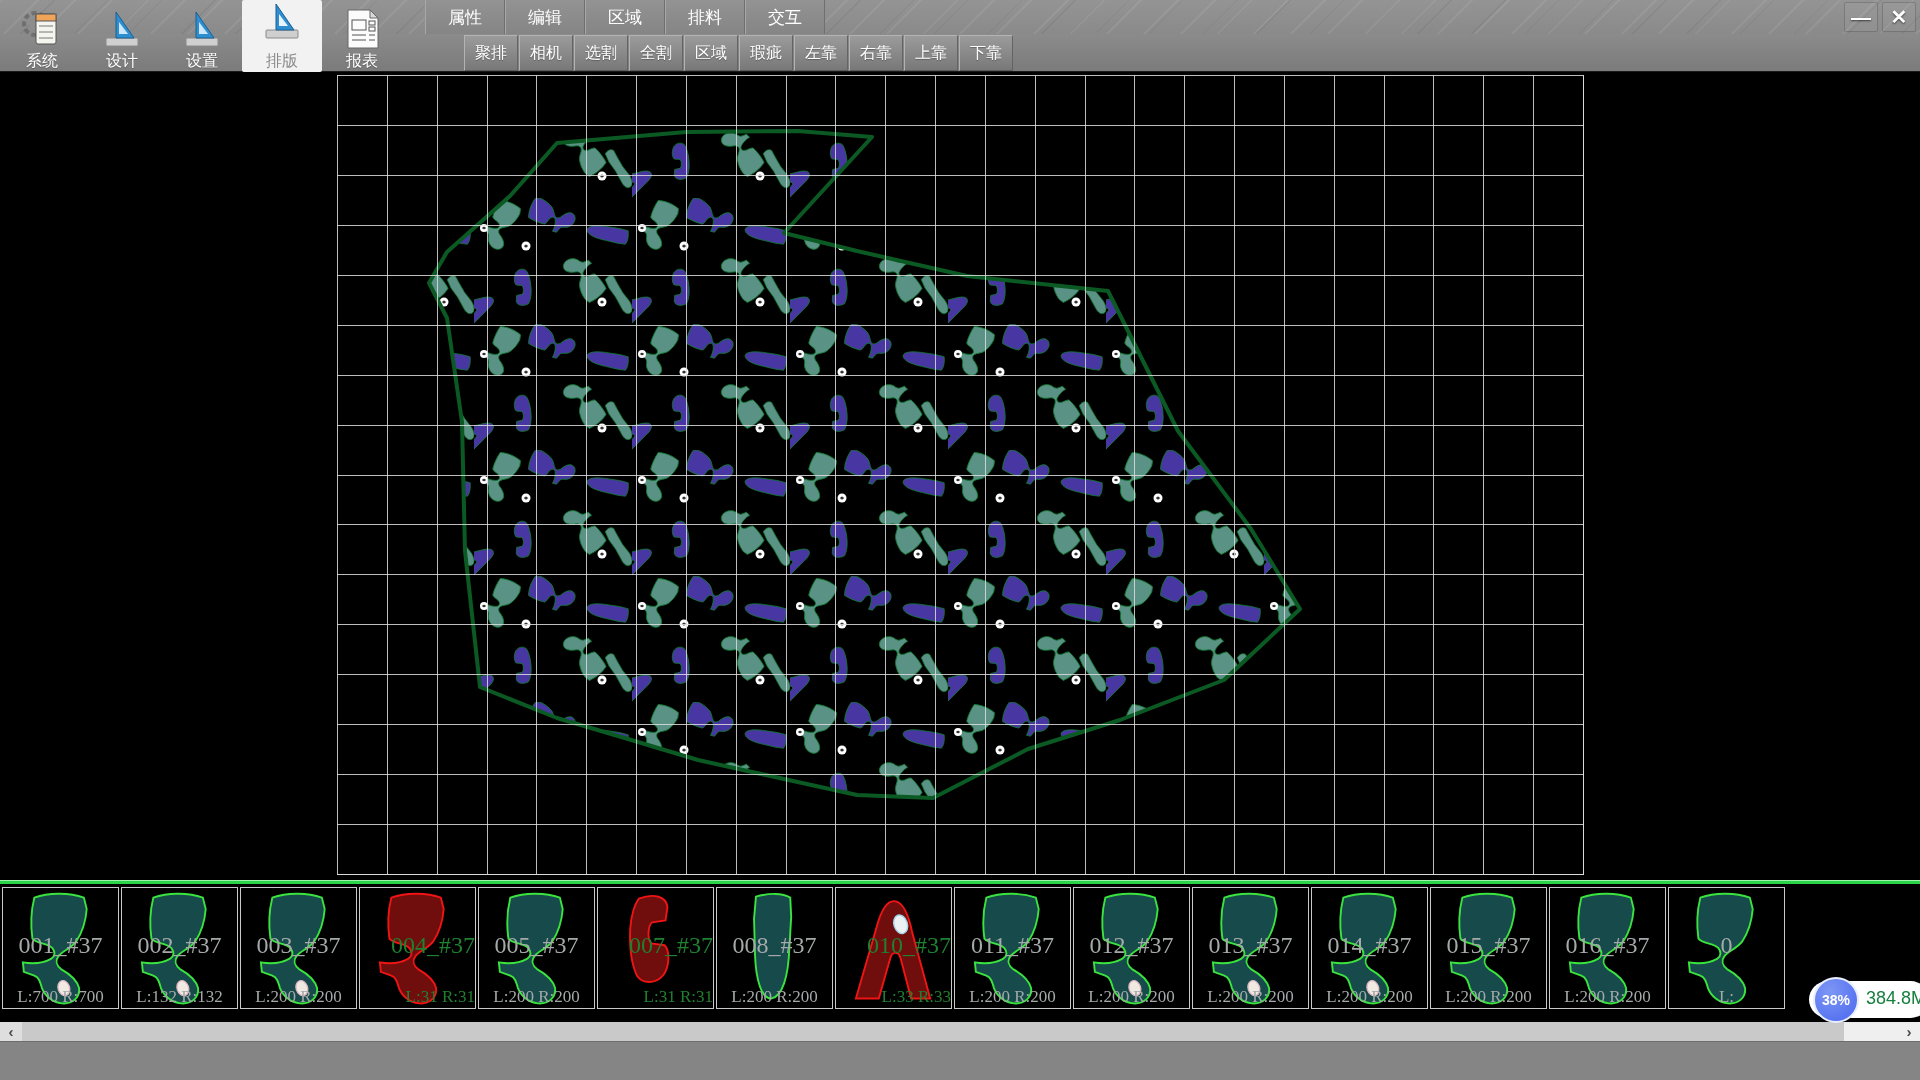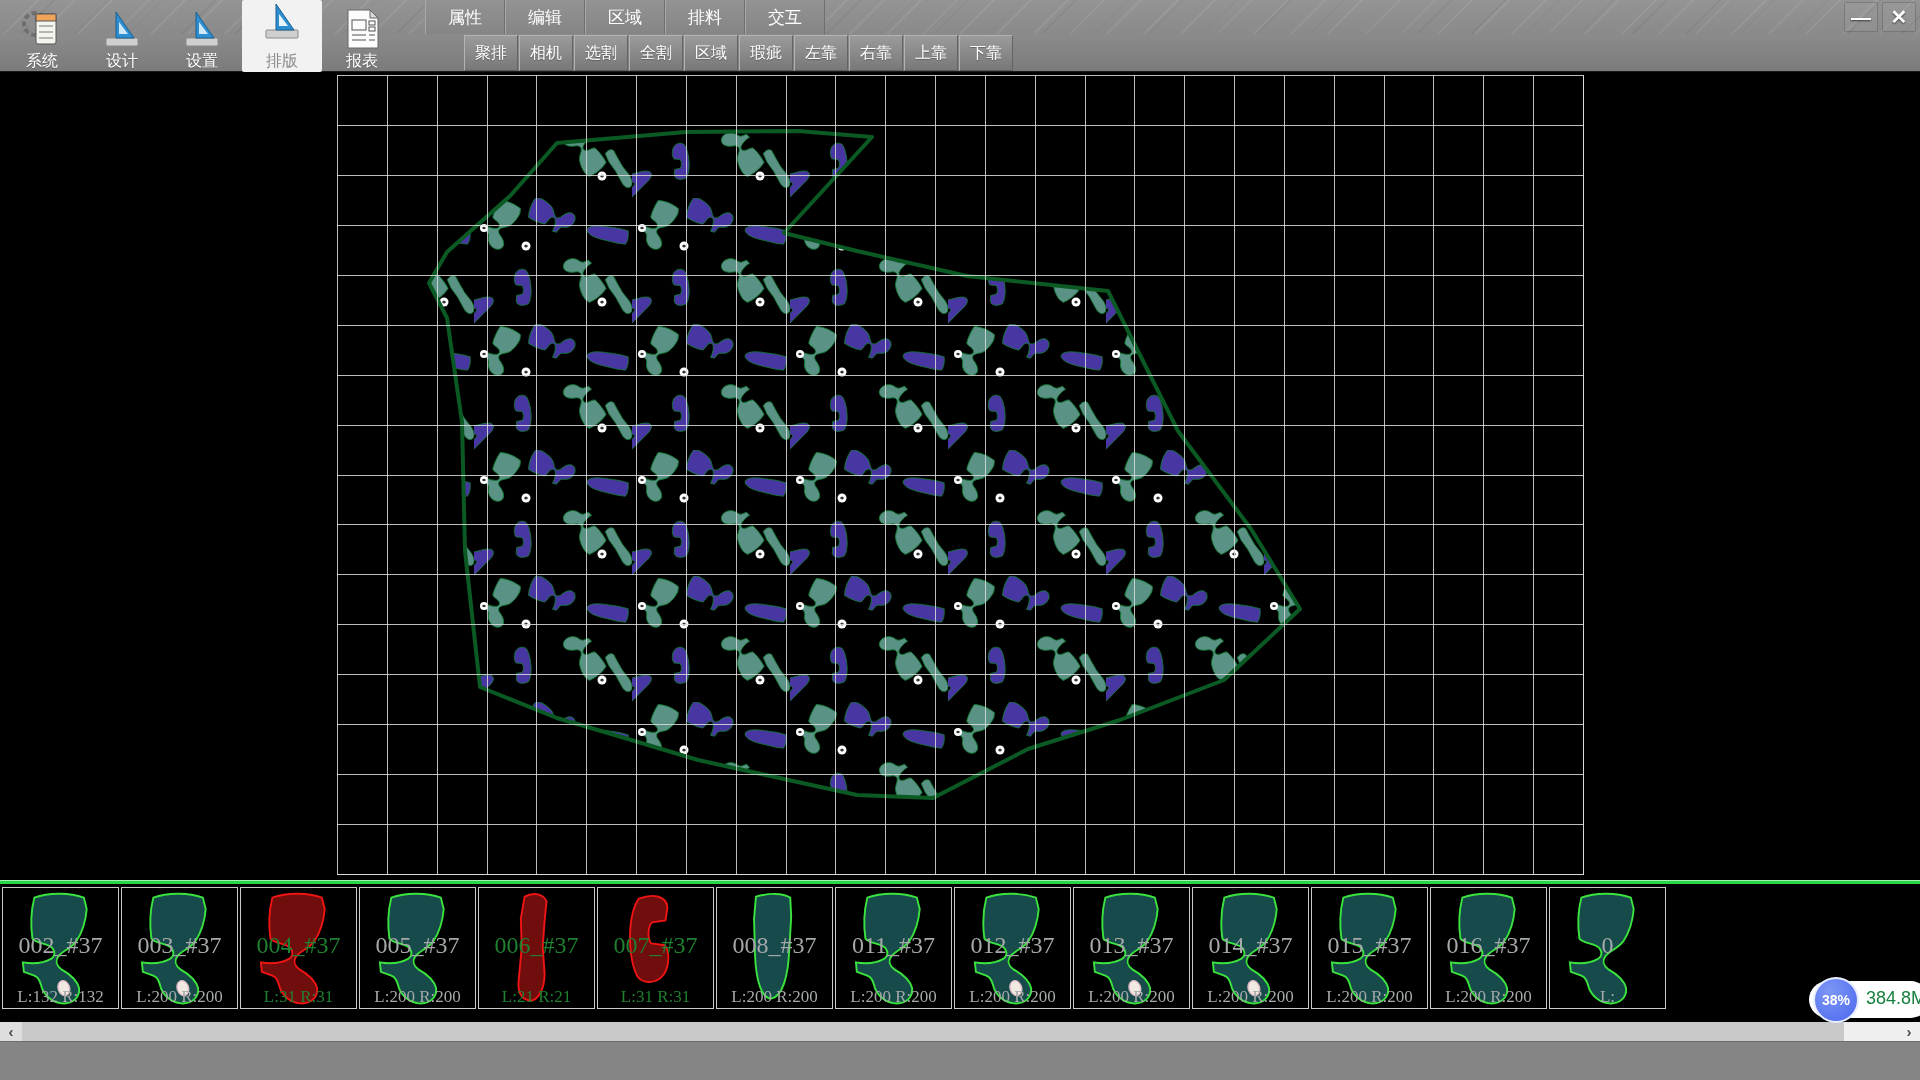--- a/index.html
+++ b/index.html
@@ -59,21 +59,21 @@
   .cells { position:absolute; left:2px; top:9px; width:1918px; height:122px; display:flex;
            overflow:hidden; }
   .cell { flex:0 0 117px; height:122px; margin-right:2px; border:1px solid #c9c9c9;
           position:relative; background:#000; }
   .cell svg { position:absolute; left:8px; top:2px; }
   .pid { position:absolute; left:0; top:44px; width:100%; text-align:center;
          font-family:"Liberation Serif", serif; font-size:24px; letter-spacing:0; }
   .lr  { position:absolute; left:0; bottom:1px; width:100%; text-align:center;
          font-family:"Liberation Serif", serif; font-size:17px; }
   .c-gray  { color:#a5a9a9; }
-  .c-green { color:#1f8030; }
+  .c-green { color:#1f8030;text-align:right; }
 
   
   .hscroll { position:absolute; left:0; top:1022px; width:1920px; height:19px; background:#efefef; }
   .hthumb  { position:absolute; left:22px; top:0; width:1822px; height:19px; background:#c9c9c9; }
   .harrow  { position:absolute; top:0; width:22px; height:19px; display:flex; align-items:center;
              justify-content:center; color:#4c4c4c; font-size:15px; font-weight:bold; background:#dedede; }
   .harrow.left { left:0; } .harrow.right { right:0; background:#efefef; }
   .statusbar { position:absolute; left:0; top:1041px; width:1920px; height:39px;
                background:#858585; border-top:1px solid #6d6d6d; }
 
@@ -219,20 +219,28 @@
   </div>
 
   <div class="strip">
     <div class="greenline"></div>
     <div class="cells">
         <div class="cell">
           <svg width="100" height="120" viewBox="0 0 100 126">
        <path d="M22 8 C38 2 60 3 74 8 L77 20 C76 33 72 45 66 54 C60 62 51 64 47 70 C44 74 45 79 50 83 C59 88 67 95 69 103 C70 113 62 120 51 119 C41 118 33 111 30 103 C28 96 27 92 22 90 L11 86 L10 76 C22 78 33 76 40 72 C44 69 44 65 41 61 C35 55 25 57 20 51 C18 37 19 20 22 8 Z" fill="#174a4b" stroke="#3be33e" stroke-width="2"></path>
             <ellipse cx="53" cy="103" rx="6" ry="8" transform="rotate(-18 53 103)" fill="#f0eae2" stroke="#e0b8c4" stroke-width="1.5"></ellipse>
      </svg>
+     <div class="pid c-gray">001_#37</div>
+     <div class="lr c-gray">L:700 R:700</div>
+        </div>
+        <div class="cell">
+          <svg width="100" height="120" viewBox="0 0 100 126">
+       <path d="M22 8 C38 2 60 3 74 8 L77 20 C76 33 72 45 66 54 C60 62 51 64 47 70 C44 74 45 79 50 83 C59 88 67 95 69 103 C70 113 62 120 51 119 C41 118 33 111 30 103 C28 96 27 92 22 90 L11 86 L10 76 C22 78 33 76 40 72 C44 69 44 65 41 61 C35 55 25 57 20 51 C18 37 19 20 22 8 Z" fill="#174a4b" stroke="#3be33e" stroke-width="2"></path>
+            <ellipse cx="53" cy="103" rx="6" ry="8" transform="rotate(-18 53 103)" fill="#f0eae2" stroke="#e0b8c4" stroke-width="1.5"></ellipse>
+     </svg>
      <div class="pid c-gray">002_#37</div>
      <div class="lr c-gray">L:132 R:132</div>
         </div>
         <div class="cell">
           <svg width="100" height="120" viewBox="0 0 100 126">
        <path d="M22 8 C38 2 60 3 74 8 L77 20 C76 33 72 45 66 54 C60 62 51 64 47 70 C44 74 45 79 50 83 C59 88 67 95 69 103 C70 113 62 120 51 119 C41 118 33 111 30 103 C28 96 27 92 22 90 L11 86 L10 76 C22 78 33 76 40 72 C44 69 44 65 41 61 C35 55 25 57 20 51 C18 37 19 20 22 8 Z" fill="#174a4b" stroke="#3be33e" stroke-width="2"></path>
             <ellipse cx="53" cy="103" rx="6" ry="8" transform="rotate(-18 53 103)" fill="#f0eae2" stroke="#e0b8c4" stroke-width="1.5"></ellipse>
      </svg>
      <div class="pid c-gray">003_#37</div>
      <div class="lr c-gray">L:200 R:200</div>
@@ -246,38 +254,39 @@
         </div>
         <div class="cell">
           <svg width="100" height="120" viewBox="0 0 100 126">
        <path d="M22 8 C38 2 60 3 74 8 L77 20 C76 33 72 45 66 54 C60 62 51 64 47 70 C44 74 45 79 50 83 C59 88 67 95 69 103 C70 113 62 120 51 119 C41 118 33 111 30 103 C28 96 27 92 22 90 L11 86 L10 76 C22 78 33 76 40 72 C44 69 44 65 41 61 C35 55 25 57 20 51 C18 37 19 20 22 8 Z" fill="#174a4b" stroke="#3be33e" stroke-width="2"></path>
      </svg>
      <div class="pid c-gray">005_#37</div>
      <div class="lr c-gray">L:200 R:200</div>
         </div>
         <div class="cell">
           <svg width="100" height="120" viewBox="0 0 100 126">
-       <path d="M37 7 C46 2 57 4 60 12 L58 32 L56 60 L58 88 C58 104 51 117 42 116 C33 115 29 106 31 92 L34 60 L33 30 Z" fill="#700d0d" stroke="#ef1515" stroke-width="2"></path>
-     </svg>
-     <div class="pid c-green">006_#37</div>
-     <div class="lr c-green">L:21 R:21</div>
-        </div>
-        <div class="cell">
-          <svg width="100" height="120" viewBox="0 0 100 126">
        <path d="M32 9 C48 3 61 7 62 18 L60 32 L46 34 C41 38 41 52 45 56 L59 58 C65 64 64 80 58 89 C50 99 36 99 30 90 C24 77 22 58 23 40 C24 28 27 16 32 9 Z" fill="#700d0d" stroke="#ef1515" stroke-width="2"></path>
      </svg>
      <div class="pid c-green">007_#37</div>
      <div class="lr c-green">L:31 R:31</div>
         </div>
         <div class="cell">
           <svg width="100" height="120" viewBox="0 0 100 126">
        <path d="M30 7 C44 3 58 3 66 8 L67 28 L65 62 C64 90 58 112 46 114 C36 114 30 95 29 68 L28 30 Z" fill="#174a4b" stroke="#3be33e" stroke-width="2"></path>
      </svg>
      <div class="pid c-gray">008_#37</div>
      <div class="lr c-gray">L:200 R:200</div>
+        </div>
+        <div class="cell">
+          <svg width="100" height="120" viewBox="0 0 100 126">
+       <path d="M10 114 L32 38 C37 20 44 10 52 12 C60 14 65 25 69 44 L88 114 L68 114 L57 72 C55 64 48 64 46 72 L34 114 Z" fill="#700d0d" stroke="#ef1515" stroke-width="2"></path>
+            <ellipse cx="57" cy="36" rx="7" ry="10" transform="rotate(-18 57 36)" fill="#ecf2f4" stroke="#9fd6e8" stroke-width="1.5"></ellipse>
+     </svg>
+     <div class="pid c-green">010_#37</div>
+     <div class="lr c-green">L:33 R:33</div>
         </div>
         <div class="cell">
           <svg width="100" height="120" viewBox="0 0 100 126">
        <path d="M22 8 C38 2 60 3 74 8 L77 20 C76 33 72 45 66 54 C60 62 51 64 47 70 C44 74 45 79 50 83 C59 88 67 95 69 103 C70 113 62 120 51 119 C41 118 33 111 30 103 C28 96 27 92 22 90 L11 86 L10 76 C22 78 33 76 40 72 C44 69 44 65 41 61 C35 55 25 57 20 51 C18 37 19 20 22 8 Z" fill="#174a4b" stroke="#3be33e" stroke-width="2"></path>
      </svg>
      <div class="pid c-gray">011_#37</div>
      <div class="lr c-gray">L:200 R:200</div>
         </div>
         <div class="cell">
           <svg width="100" height="120" viewBox="0 0 100 126">

